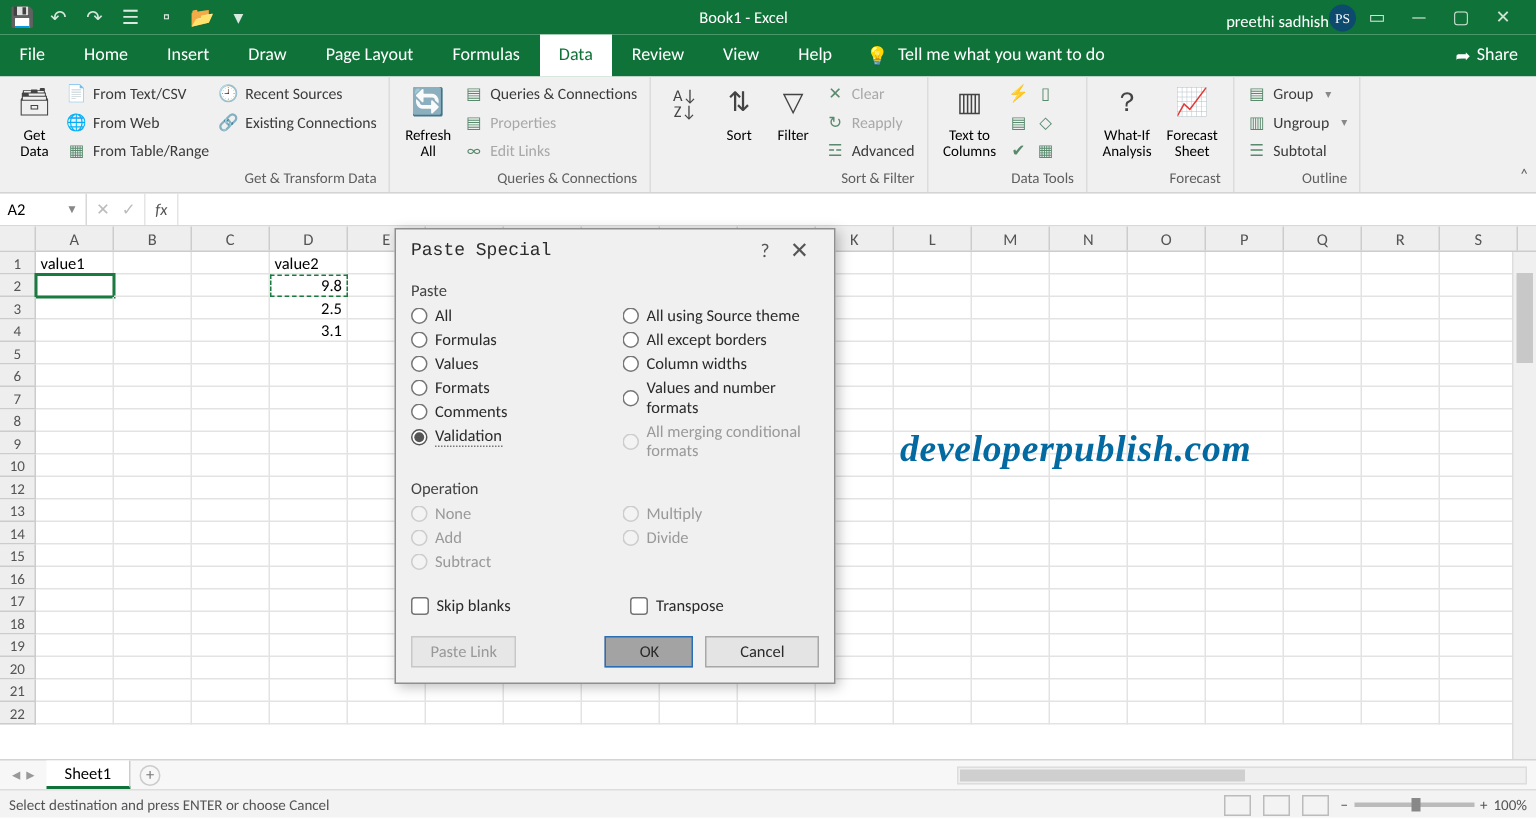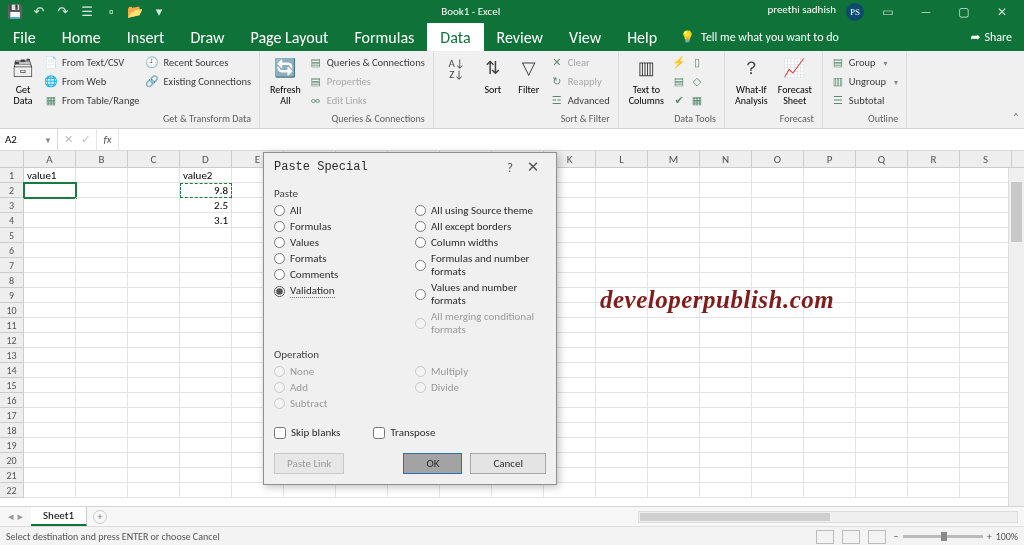--- a/index.html
+++ b/index.html
@@ -3,27 +3,27 @@
 <meta charset="utf-8">
 <style>
 * { margin: 0; padding: 0; box-sizing: border-box; font-family: "Segoe UI", Calibri, sans-serif; }
 body { width: 1024px; height: 545px; background: #fff; overflow: hidden; position: relative; font-size: 11px; }
 
 
 .titlebar { height: 23px; background: #0f7238; display: flex; align-items: center; color: #fff; font-size: 11px; }
 .qat { display: flex; align-items: center; gap: 6px; padding: 0 6px; }
 .qat .qi { width: 18px; height: 18px; display: flex; align-items: center; justify-content: center; color: #d8e9df; font-size: 13px; }
 .titlebar .center { flex: 1; text-align: center; }
-.titlebar .right { display: flex; align-items: flex-start; gap: 10px; padding-right: 8px; }
+.titlebar .right { display: flex; align-items: flex-end; padding-right: 8px; }
 .avatar { width: 18px; height: 18px; border-radius: 50%; background: #0c4a6e; display: flex; align-items: center; justify-content: center; font-size: 9px; color: #fff; font-family: Liberation Serif, serif; }
 .winbtn { width: 28px; height: 18px; display: flex; align-items: center; justify-content: center; font-size: 12px; color: #cfe3d6; }
 
 
 .tabrow { height: 28px; background: #0f7238; display: flex; align-items: stretch; color: #fff; }
-.tabrow .tab { padding: 0 13px; display: flex; align-items: center; font-size: 16px; cursor: pointer; }
+.tabrow .tab { padding: 0 13px; display: flex; align-items: center; font-size: 12px; cursor: pointer; }
 .tabrow .tab.active { background: #fff; color: #0f7238; }
 .tabrow .tell { display: flex; align-items: center; gap: 6px; padding: 0 10px; font-size: 12px; }
 .tabrow .spacer { flex: 1; }
 .tabrow .share { padding: 0 12px; display: flex; align-items: center; gap: 4px; font-size: 12px; }
 
 
 .ribbon { height: 78px; background: #f0f0f0; border-bottom: 1px solid #d4d4d4; display: flex; position: relative; }
 .rgroup { border-right: 1px solid #dcdcdc; padding: 3px 8px 1px 8px; display: flex; flex-direction: column; }
 .rgroup .body { flex: 1; display: flex; align-items: flex-start; gap: 6px; }
 .rgroup .label { text-align: right; font-size: 10px; color: #5f5f5f; padding-bottom: 2px; }
@@ -48,21 +48,21 @@
 .colhead { display: flex; height: 17px; background: #eee; border-bottom: 1px solid #ccc; }
 .colhead .corner { width: 24px; border-right: 1px solid #ccc; background: #eee; }
 .colhead .ch { width: 52px; border-right: 1px solid #ccc; text-align: center; font-size: 11px; color: #555; line-height: 17px; }
 .rows { flex: 1; overflow: hidden; position: relative; }
 .grow { display: flex; height: 15px; }
 .grow .rh { width: 24px; background: #eee; border-right: 1px solid #ccc; border-bottom: 1px solid #ccc; text-align: center; font-size: 10px; color: #555; line-height: 15px; }
 .grow .cell { width: 52px; border-right: 1px solid #e3e3e3; border-bottom: 1px solid #e3e3e3; padding: 0 3px; font-size: 11px; line-height: 15px; overflow: hidden; white-space: nowrap; }
 .grow .cell.num { text-align: right; }
 .grow .cell.active { outline: 2px solid #1b7a3f; outline-offset: -1px; }
 .grow .cell.marching { outline: 1.5px dashed #1b7a3f; outline-offset: -1px; }
-.watermark { position: absolute; left: 600px; top: 135px; font-size: 25px; font-style: italic; font-weight: bold; font-family: Georgia, serif; color: #7f1d1d; pointer-events: none; letter-spacing: 0.5px; }
+.watermark { position: absolute; left: 600px; top: 135px; font-size: 25px; font-style: italic; font-weight: bold; font-family: Georgia, serif; color: #0369a1; pointer-events: none; letter-spacing: 0.5px; }
 .vscroll { position: absolute; right: 0; top: 17px; bottom: 0; width: 16px; background: #f0f0f0; border-left: 1px solid #ddd; }
 .vscroll .thumb { position: absolute; left: 2px; right: 2px; top: 14px; height: 60px; background: #c8c8c8; }
 
 
 .sheetbar { height: 20px; border-top: 1px solid #d4d4d4; display: flex; align-items: center; font-size: 11px; background: #f7f7f7; }
 .sheetbar .nav { display: flex; gap: 4px; padding: 0 8px; color: #999; }
 .sheetbar .stab { padding: 2px 12px; border-right: 1px solid #ccc; background: #fff; border-bottom: 2px solid #0f7238; }
 .sheetbar .add { width: 20px; text-align: center; color: #777; border: 1px solid #ccc; border-radius: 50%; width: 14px; height: 14px; line-height: 12px; margin-left: 6px; font-size: 11px; }
 .sheetbar .hscroll { flex: 1; display: flex; justify-content: flex-end; align-items: center; padding-right: 6px; }
 .hscroll .track { width: 380px; height: 12px; background: #efefef; border: 1px solid #ddd; position: relative; }
@@ -83,21 +83,21 @@
 .dialog .titler .hb { width: 20px; text-align: center; color: #555; font-size: 13px; }
 .dialog .titler .cl { width: 26px; text-align: center; color: #555; font-size: 15px; }
 .dialog .section { padding: 2px 10px 6px 10px; }
 .dialog .sectitle { font-size: 11px; color: #444; padding: 4px 0 4px 0; }
 .dialog .optgrid { display: flex; gap: 10px; }
 .dialog .optcol { flex: 1; display: flex; flex-direction: column; gap: 3px; }
 .dialog .optcol label { display: flex; align-items: center; gap: 5px; font-size: 11px; }
 .dialog .optcol label.dim { color: #999; }
 .dialog .optcol input[type=radio] { width: 11px; height: 11px; accent-color: #555; }
 .dialog .dotted { border-bottom: 1px dotted #777; padding-bottom: 0px; }
-.dialog .chkrow { display: flex; gap: 33px; padding: 10px 10px 4px 10px; align-items: flex-end; }
+.dialog .chkrow { display: flex; gap: 80px; padding: 10px 10px 4px 10px; align-items: flex-end; }
 .dialog .chkrow label { display: flex; align-items: center; gap: 5px; }
 .dialog .chkrow input { width: 12px; height: 12px; }
 .dialog .btns { display: flex; gap: 8px; padding: 10px; align-items: center; }
 .dialog .btns .link { padding: 3px 12px; border: 1px solid #c8c8c8; background: #e7e7e7; color: #999; }
 .dialog .btns .sp { flex: 1; }
 .dialog .btns .btn { padding: 3px 22px; border: 1px solid #a8a8a8; background: #e4e4e4; font-size: 11px; }
 .dialog .btns .btn.primary { border: 1.5px solid #2a6fb5; background: #a3a3a3; }
 </style>
 </head>
 <body>
@@ -558,42 +558,20 @@
         <div class="cell"></div>
         <div class="cell"></div>
         <div class="cell"></div>
         <div class="cell"></div>
         <div class="cell"></div>
         <div class="cell"></div>
         <div class="cell"></div>
         <div class="cell"></div>
       </div>
       <div class="grow">
-        <div class="rh">11</div>
-        <div class="cell"></div>
-        <div class="cell"></div>
-        <div class="cell"></div>
-        <div class="cell"></div>
-        <div class="cell"></div>
-        <div class="cell"></div>
-        <div class="cell"></div>
-        <div class="cell"></div>
-        <div class="cell"></div>
-        <div class="cell"></div>
-        <div class="cell"></div>
-        <div class="cell"></div>
-        <div class="cell"></div>
-        <div class="cell"></div>
-        <div class="cell"></div>
-        <div class="cell"></div>
-        <div class="cell"></div>
-        <div class="cell"></div>
-        <div class="cell"></div>
-      </div>
-      <div class="grow">
         <div class="rh">12</div>
         <div class="cell"></div>
         <div class="cell"></div>
         <div class="cell"></div>
         <div class="cell"></div>
         <div class="cell"></div>
         <div class="cell"></div>
         <div class="cell"></div>
         <div class="cell"></div>
         <div class="cell"></div>
@@ -909,24 +887,20 @@
           <label>
             <input type="radio" name="paste-opts" style="">
             <span>All except borders</span>
           </label>
           <label>
             <input type="radio" name="paste-opts" style="">
             <span>Column widths</span>
           </label>
           <label>
             <input type="radio" name="paste-opts" style="">
-            <span>Formulas and number formats</span>
-          </label>
-          <label>
-            <input type="radio" name="paste-opts" style="">
             <span>Values and number formats</span>
           </label>
           <label class="dim">
             <input type="radio" name="paste-opts" disabled="" style="">
             <span>All merging conditional formats</span>
           </label>
         </div>
       </div>
   </div>
   <div class="section">

